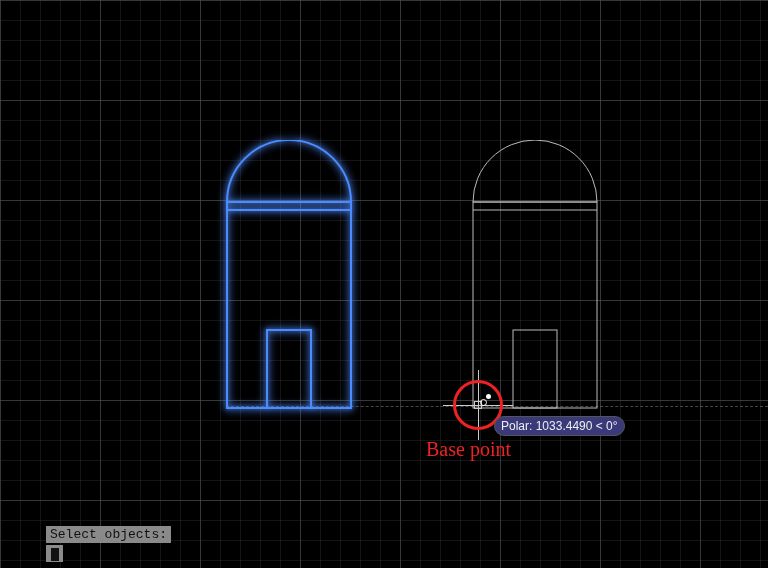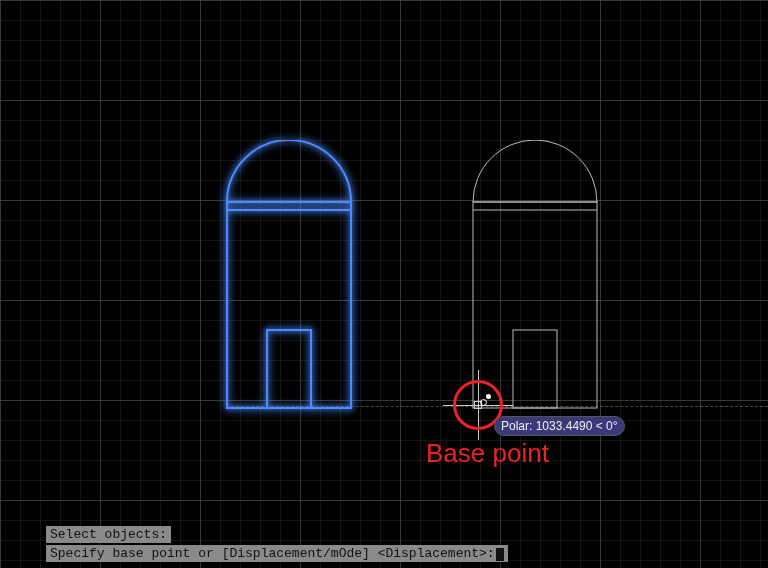--- a/index.html
+++ b/index.html
@@ -68,22 +68,22 @@
     
     .anno-circle {
       position: absolute;
       border: 3px solid #e22;
       border-radius: 50%;
       width: 50px; height: 50px;
     }
     .anno-text {
       position: absolute;
       color: #e22;
-      font-family: Liberation Sans, sans-serif;
-      font-size: 26px;
+      font-family: Liberation Serif, serif;
+      font-size: 20px;
       font-weight: 400;
     }
     
     .tooltip {
       position: absolute;
       background: #3a3a7a;
       border: 1px solid #555;
       color: #eee;
       font-size: 12px;
       padding: 2px 6px;
@@ -170,15 +170,15 @@
 
   <div class="anno-circle" style="left:453px; top:380px;"></div>
   <div class="anno-text" style="left:426px; top:438px;">Base point</div>
 
   <div class="tooltip" style="left:494px; top:416px;border-radius:10px;">Polar: 1033.4490 &lt; 0°</div>
 </div>
 
 <div class="cmd-area">
   <span class="cmd-line">Select objects:</span>
   <span class="cmd-line">
-    <span>Specify base point or [Displacement/mOde] &lt;Displacement&gt;:</span><span class="cursor"></span>
+    <span class="cursor"></span>
   </span>
 </div>
 
 </body></html>

